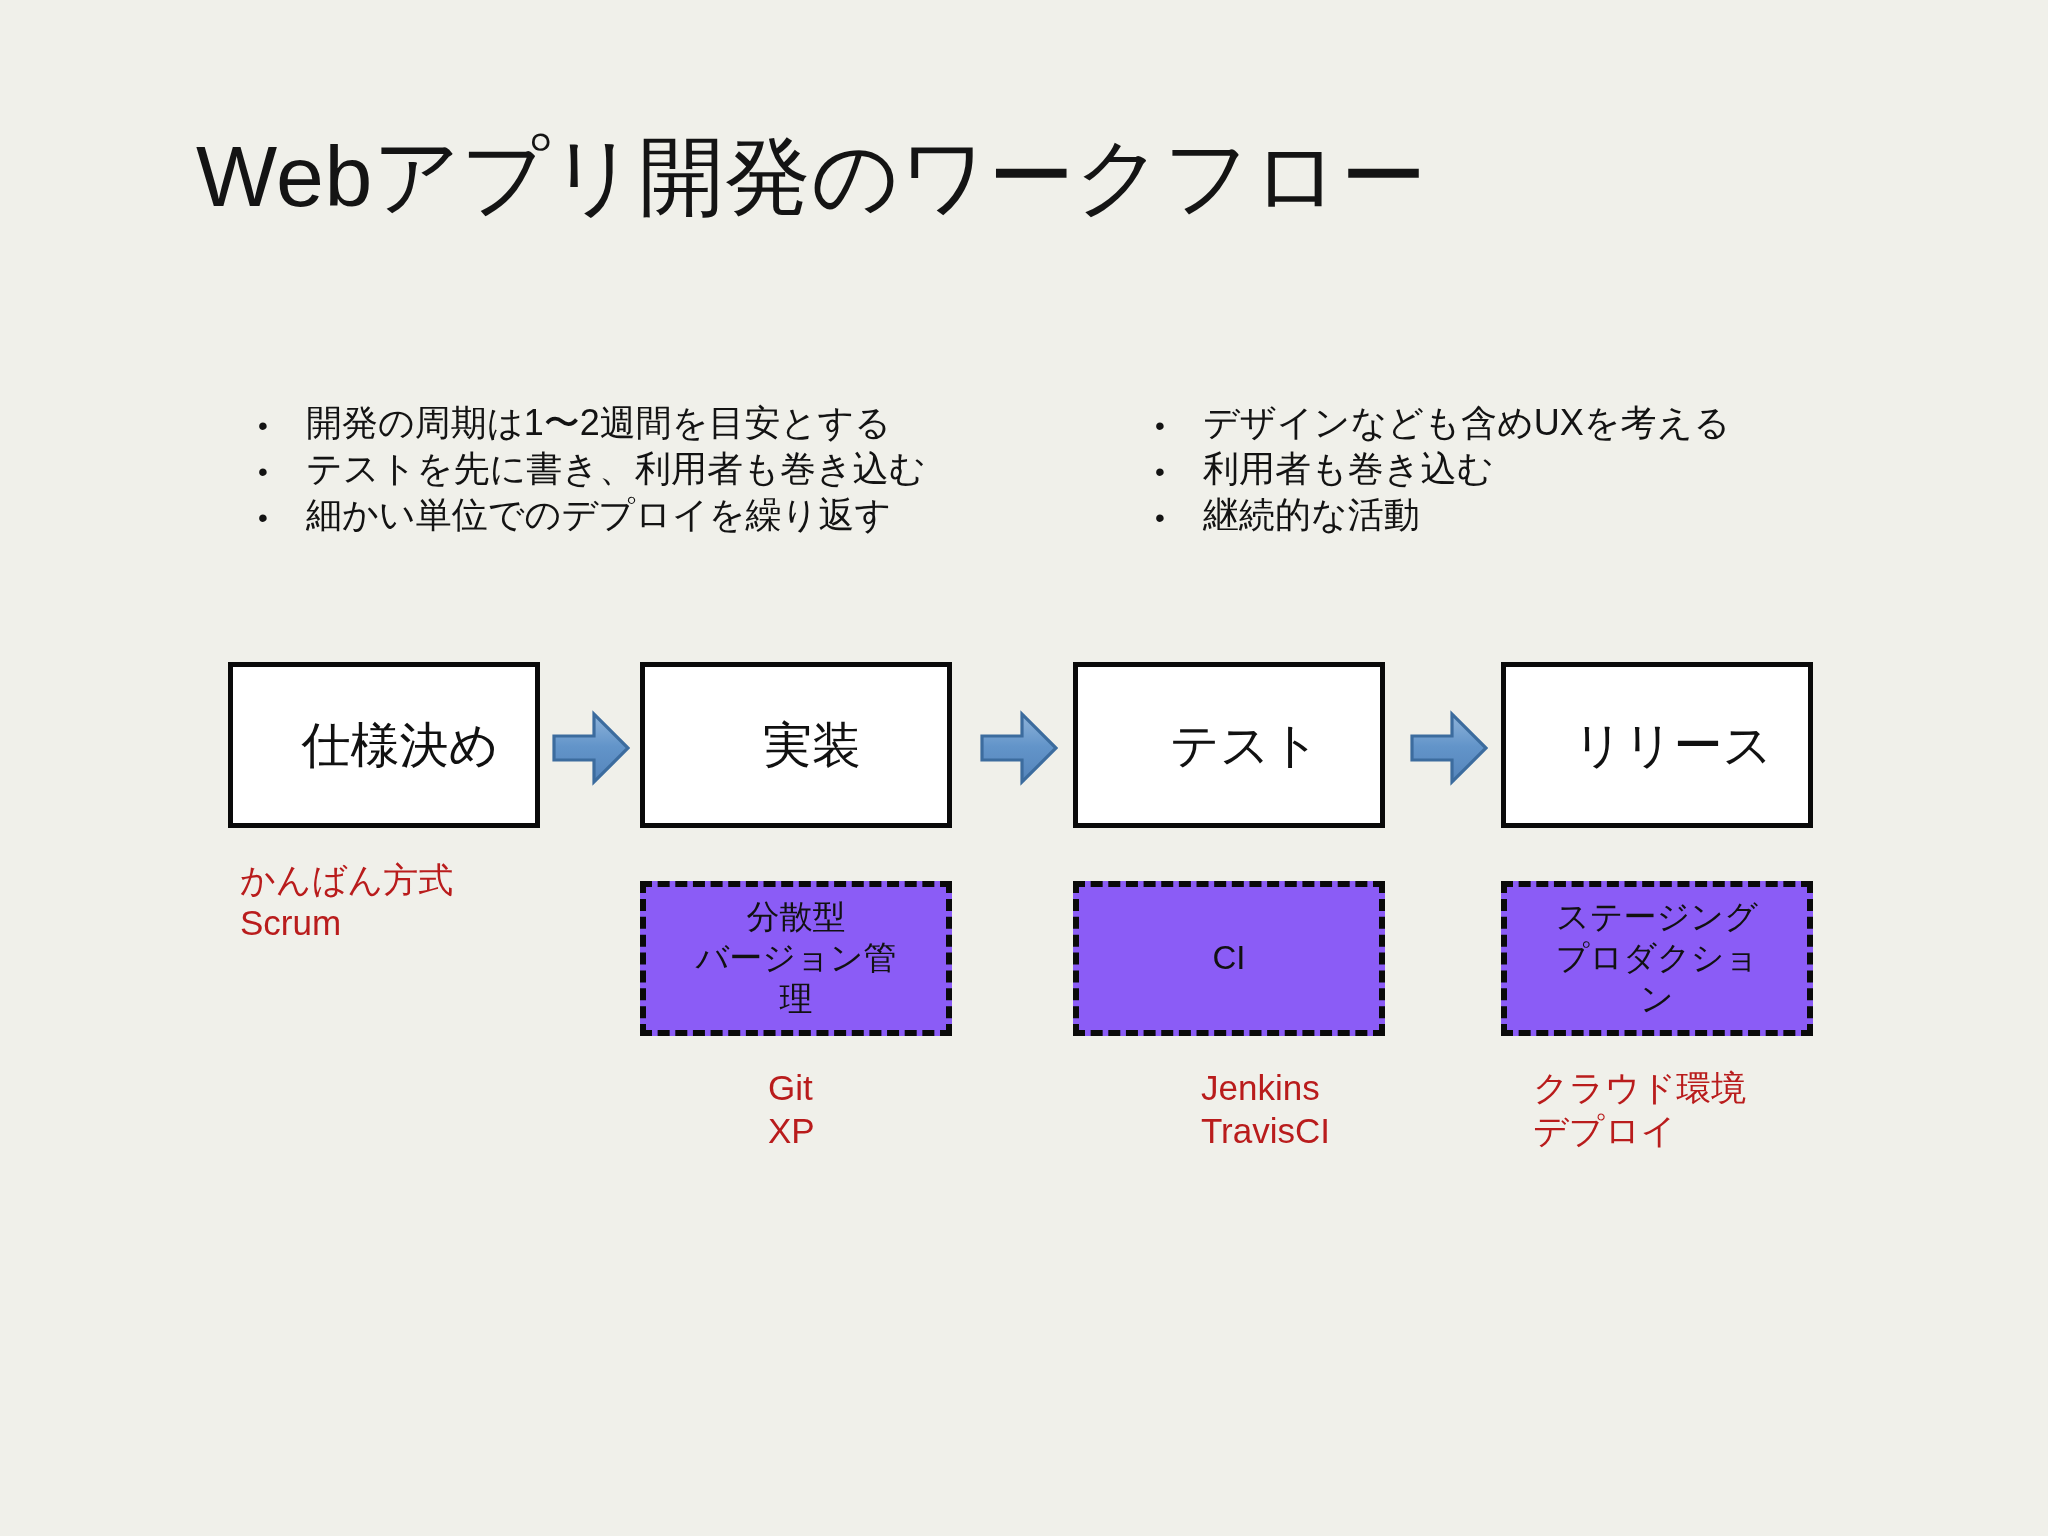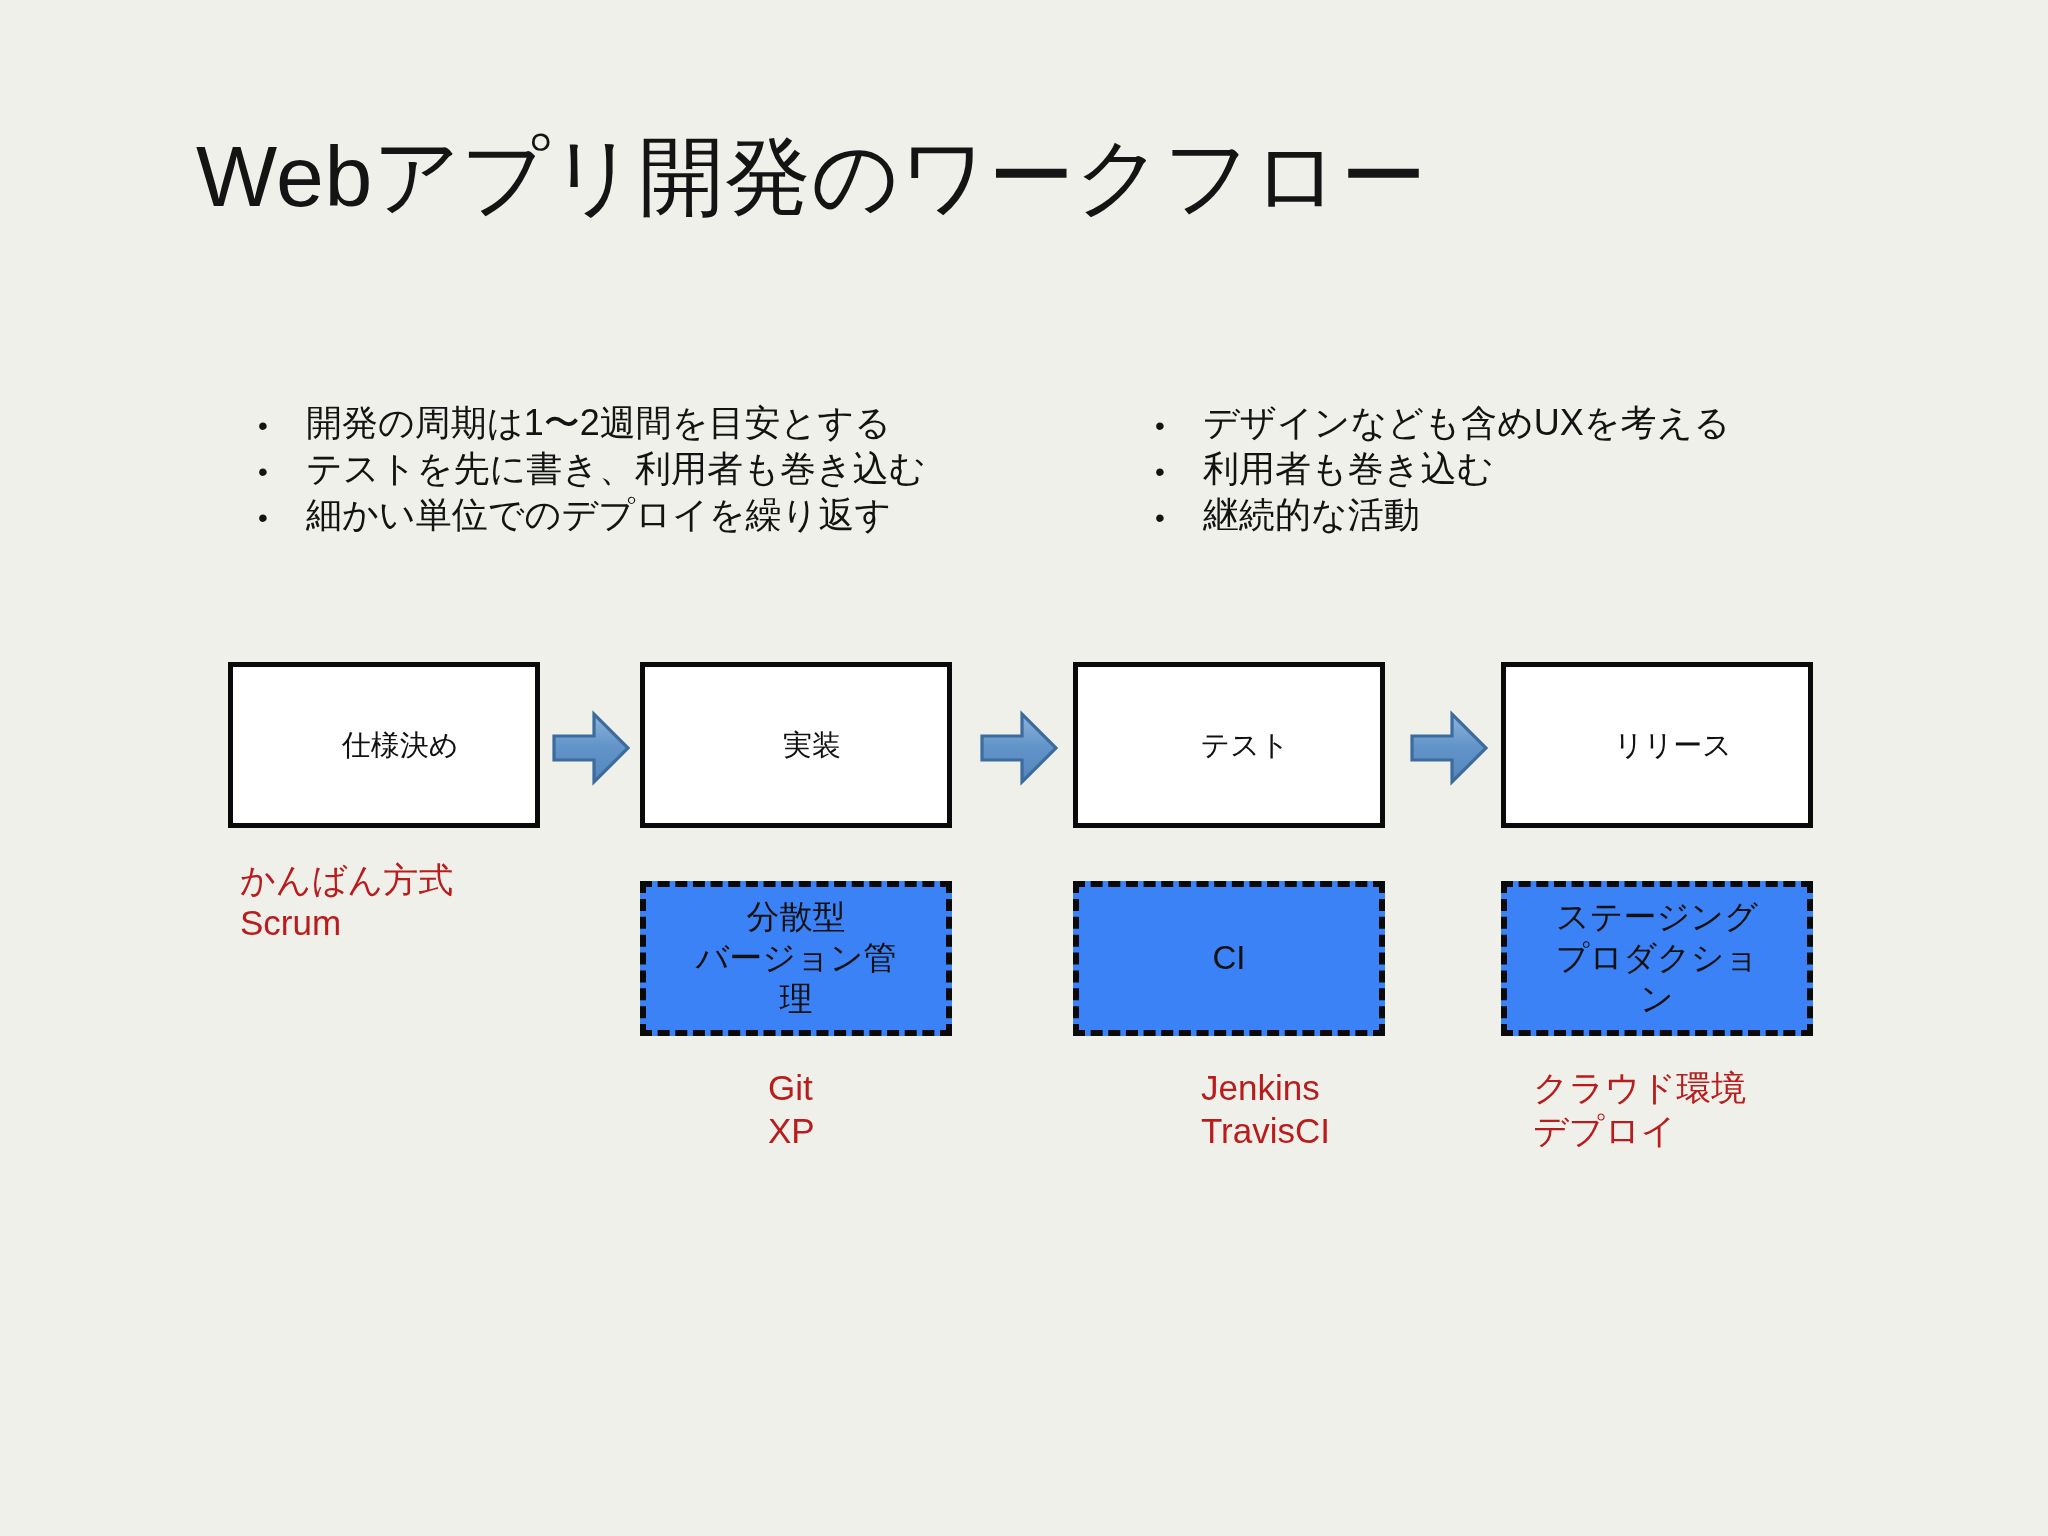--- a/index.html
+++ b/index.html
@@ -89,34 +89,34 @@
     width: 312px;
     height: 166px;
     background: #ffffff;
     border: 5px solid #0a0a0a;
     display: flex;
     align-items: center;
     justify-content: center;
     text-align: center;
   }
   .stage-box-label {
-    font-size: 29px;
+    font-size: 49px;
     line-height: 1.2;
     color: #111111;
     font-weight: 400;
     margin-left: 32px;
   }
 
   .tool-box {
     position: relative;
     box-sizing: border-box;
     margin-top: 53px;
     width: 312px;
     height: 155px;
-    background: #3b82f6;
+    background: #8b5cf6;
     border: 6px dashed #0a0a0a;
     display: flex;
     align-items: center;
     justify-content: center;
     text-align: center;
     padding: 2px 6px;
   }
   .tool-box-label {
     font-size: 33px;
     line-height: 1.24;

